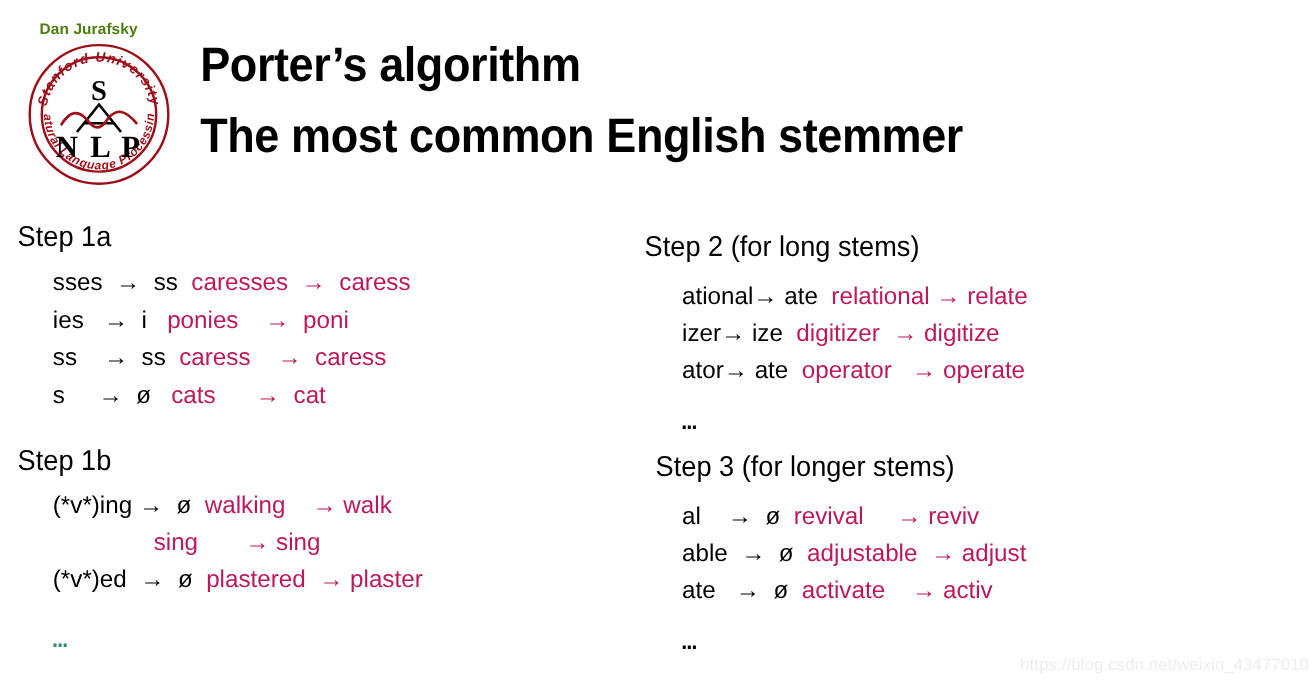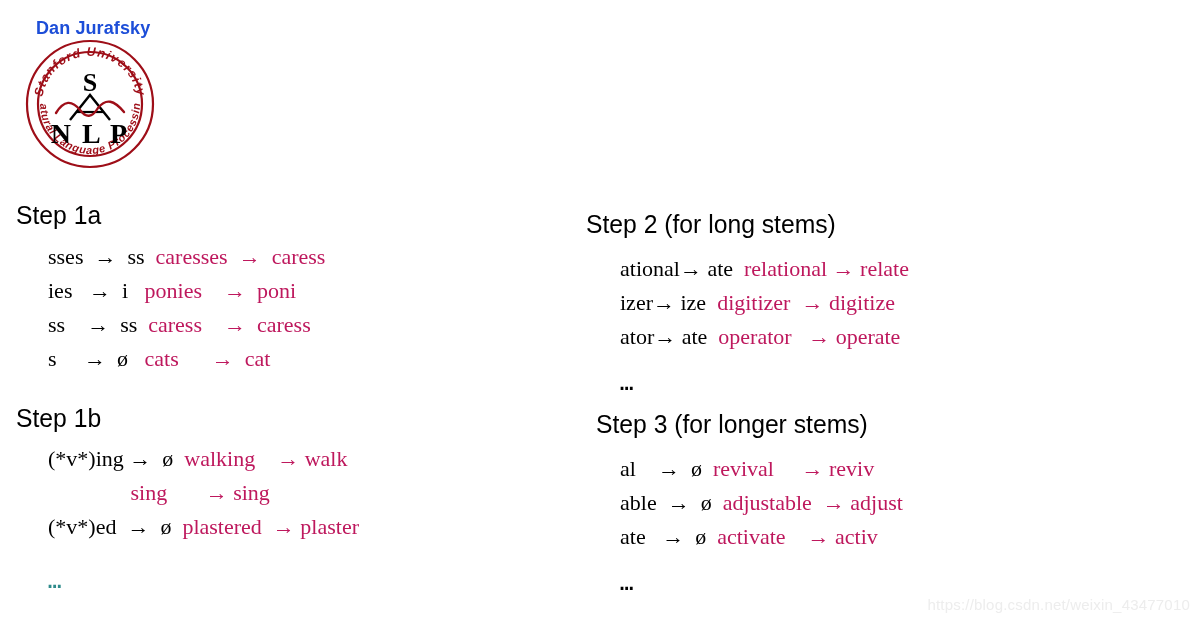--- a/index.html
+++ b/index.html
@@ -16,23 +16,23 @@
     height: 619px;
     background: #ffffff;
     overflow: hidden;
   }
 
   
   #author-name {
     position: absolute;
     left: 36px;
     top: 18px;
-    font-size: 18px;
+    font-size: 14px;
     font-weight: 700;
-    color: #1d4ed8;
+    color: #4d7c0f;
     letter-spacing: 0.1px;
     white-space: nowrap;
   }
   #logo {
     position: absolute;
     left: 24px;
     top: 38px;
     width: 132px;
     height: 132px;
   }
@@ -62,21 +62,21 @@
     font-weight: 400;
     color: #000000;
     white-space: nowrap;
     transform: scaleX(0.95);
     transform-origin: left center;
   }
 
   
   .rule-block {
     position: absolute;
-    font-family: Liberation Serif, serif;
+    font-family: Liberation Sans, sans-serif;
     font-size: 22px;
     line-height: 34px;
     white-space: pre;
   }
   .rule-row {
     display: flex;
     align-items: baseline;
     height: 34px;
     white-space: pre;
   }
@@ -131,20 +131,24 @@
         <textPath href="#arcBot" startOffset="50%" text-anchor="middle">Natural Language Processing</textPath>
       </text>
       <text x="66" y="53" text-anchor="middle" font-family="'Liberation Serif', serif" font-size="26" font-weight="700" fill="#000">S</text>
       <path d="M 46,82 L 66,57 L 86,82" fill="none" stroke="#000" stroke-width="2.4"></path>
       <path d="M 52,74 L 80,74" stroke="#000" stroke-width="2.2"></path>
       <path d="M 32,75 C 40,62 48,62 56,72 C 62,80 68,80 74,70 C 82,60 90,62 100,74" fill="none" stroke="#9E0E18" stroke-width="2.4" stroke-linecap="round"></path>
       <text x="66" y="105" text-anchor="middle" font-family="'Liberation Serif', serif" font-size="28" font-weight="700" letter-spacing="2" fill="#000">N L P</text>
     </svg>
   </div>
 
+  <div id="title-block">
+    <div class="title-line">Porter’s algorithm</div>
+    <div class="title-line">The most common English stemmer</div>
+  </div>
 
   <div class="step-heading" style="left:16px; top:200px;">Step 1a</div>
   <div class="rule-block" id="block-step-1a" style="left:48px; top:240px;"><div class="rule-row"><span class="cell rule-part">sses  </span><span class="cell rule-part">→  </span><span class="cell rule-part">ss  </span><span class="cell ex-part">caresses  </span><span class="cell ex-part">→  </span><span class="cell ex-part">caress</span></div><div class="rule-row"><span class="cell rule-part">ies   </span><span class="cell rule-part">→  </span><span class="cell rule-part">i   </span><span class="cell ex-part">ponies    </span><span class="cell ex-part">→  </span><span class="cell ex-part">poni</span></div><div class="rule-row"><span class="cell rule-part">ss    </span><span class="cell rule-part">→  </span><span class="cell rule-part">ss  </span><span class="cell ex-part">caress    </span><span class="cell ex-part">→  </span><span class="cell ex-part">caress</span></div><div class="rule-row"><span class="cell rule-part">s     </span><span class="cell rule-part">→  </span><span class="cell rule-part">ø   </span><span class="cell ex-part">cats      </span><span class="cell ex-part">→  </span><span class="cell ex-part">cat</span></div></div>
 
   <div class="step-heading" style="left:16px; top:403px;">Step 1b</div>
   <div class="rule-block" id="block-step-1b" style="left:48px; top:442px;"><div class="rule-row"><span class="cell rule-part">(*v*)ing </span><span class="cell rule-part">→  </span><span class="cell rule-part">ø  </span><span class="cell ex-part">walking    </span><span class="cell ex-part">→ </span><span class="cell ex-part">walk</span></div><div class="rule-row"><span class="cell rule-part">         </span><span class="cell rule-part">   </span><span class="cell rule-part">   </span><span class="cell ex-part">sing       </span><span class="cell ex-part">→ </span><span class="cell ex-part">sing</span></div><div class="rule-row"><span class="cell rule-part">(*v*)ed  </span><span class="cell rule-part">→  </span><span class="cell rule-part">ø  </span><span class="cell ex-part">plastered  </span><span class="cell ex-part">→ </span><span class="cell ex-part">plaster</span></div></div>
   <div class="ellipsis teal" id="ell-step-1b" style="left:48px; top:572px;">…</div>
 
   <div class="step-heading" style="left:586px; top:209px;">Step 2 (for long stems)</div>
   <div class="rule-block" id="block-step-2" style="left:620px; top:252px;"><div class="rule-row"><span class="cell rule-part">ational</span><span class="cell rule-part">→ </span><span class="cell rule-part">ate  </span><span class="cell ex-part">relational </span><span class="cell ex-part">→ </span><span class="cell ex-part">relate</span></div><div class="rule-row"><span class="cell rule-part">izer</span><span class="cell rule-part">→ </span><span class="cell rule-part">ize  </span><span class="cell ex-part">digitizer  </span><span class="cell ex-part">→ </span><span class="cell ex-part">digitize</span></div><div class="rule-row"><span class="cell rule-part">ator</span><span class="cell rule-part">→ </span><span class="cell rule-part">ate  </span><span class="cell ex-part">operator   </span><span class="cell ex-part">→ </span><span class="cell ex-part">operate</span></div></div>

